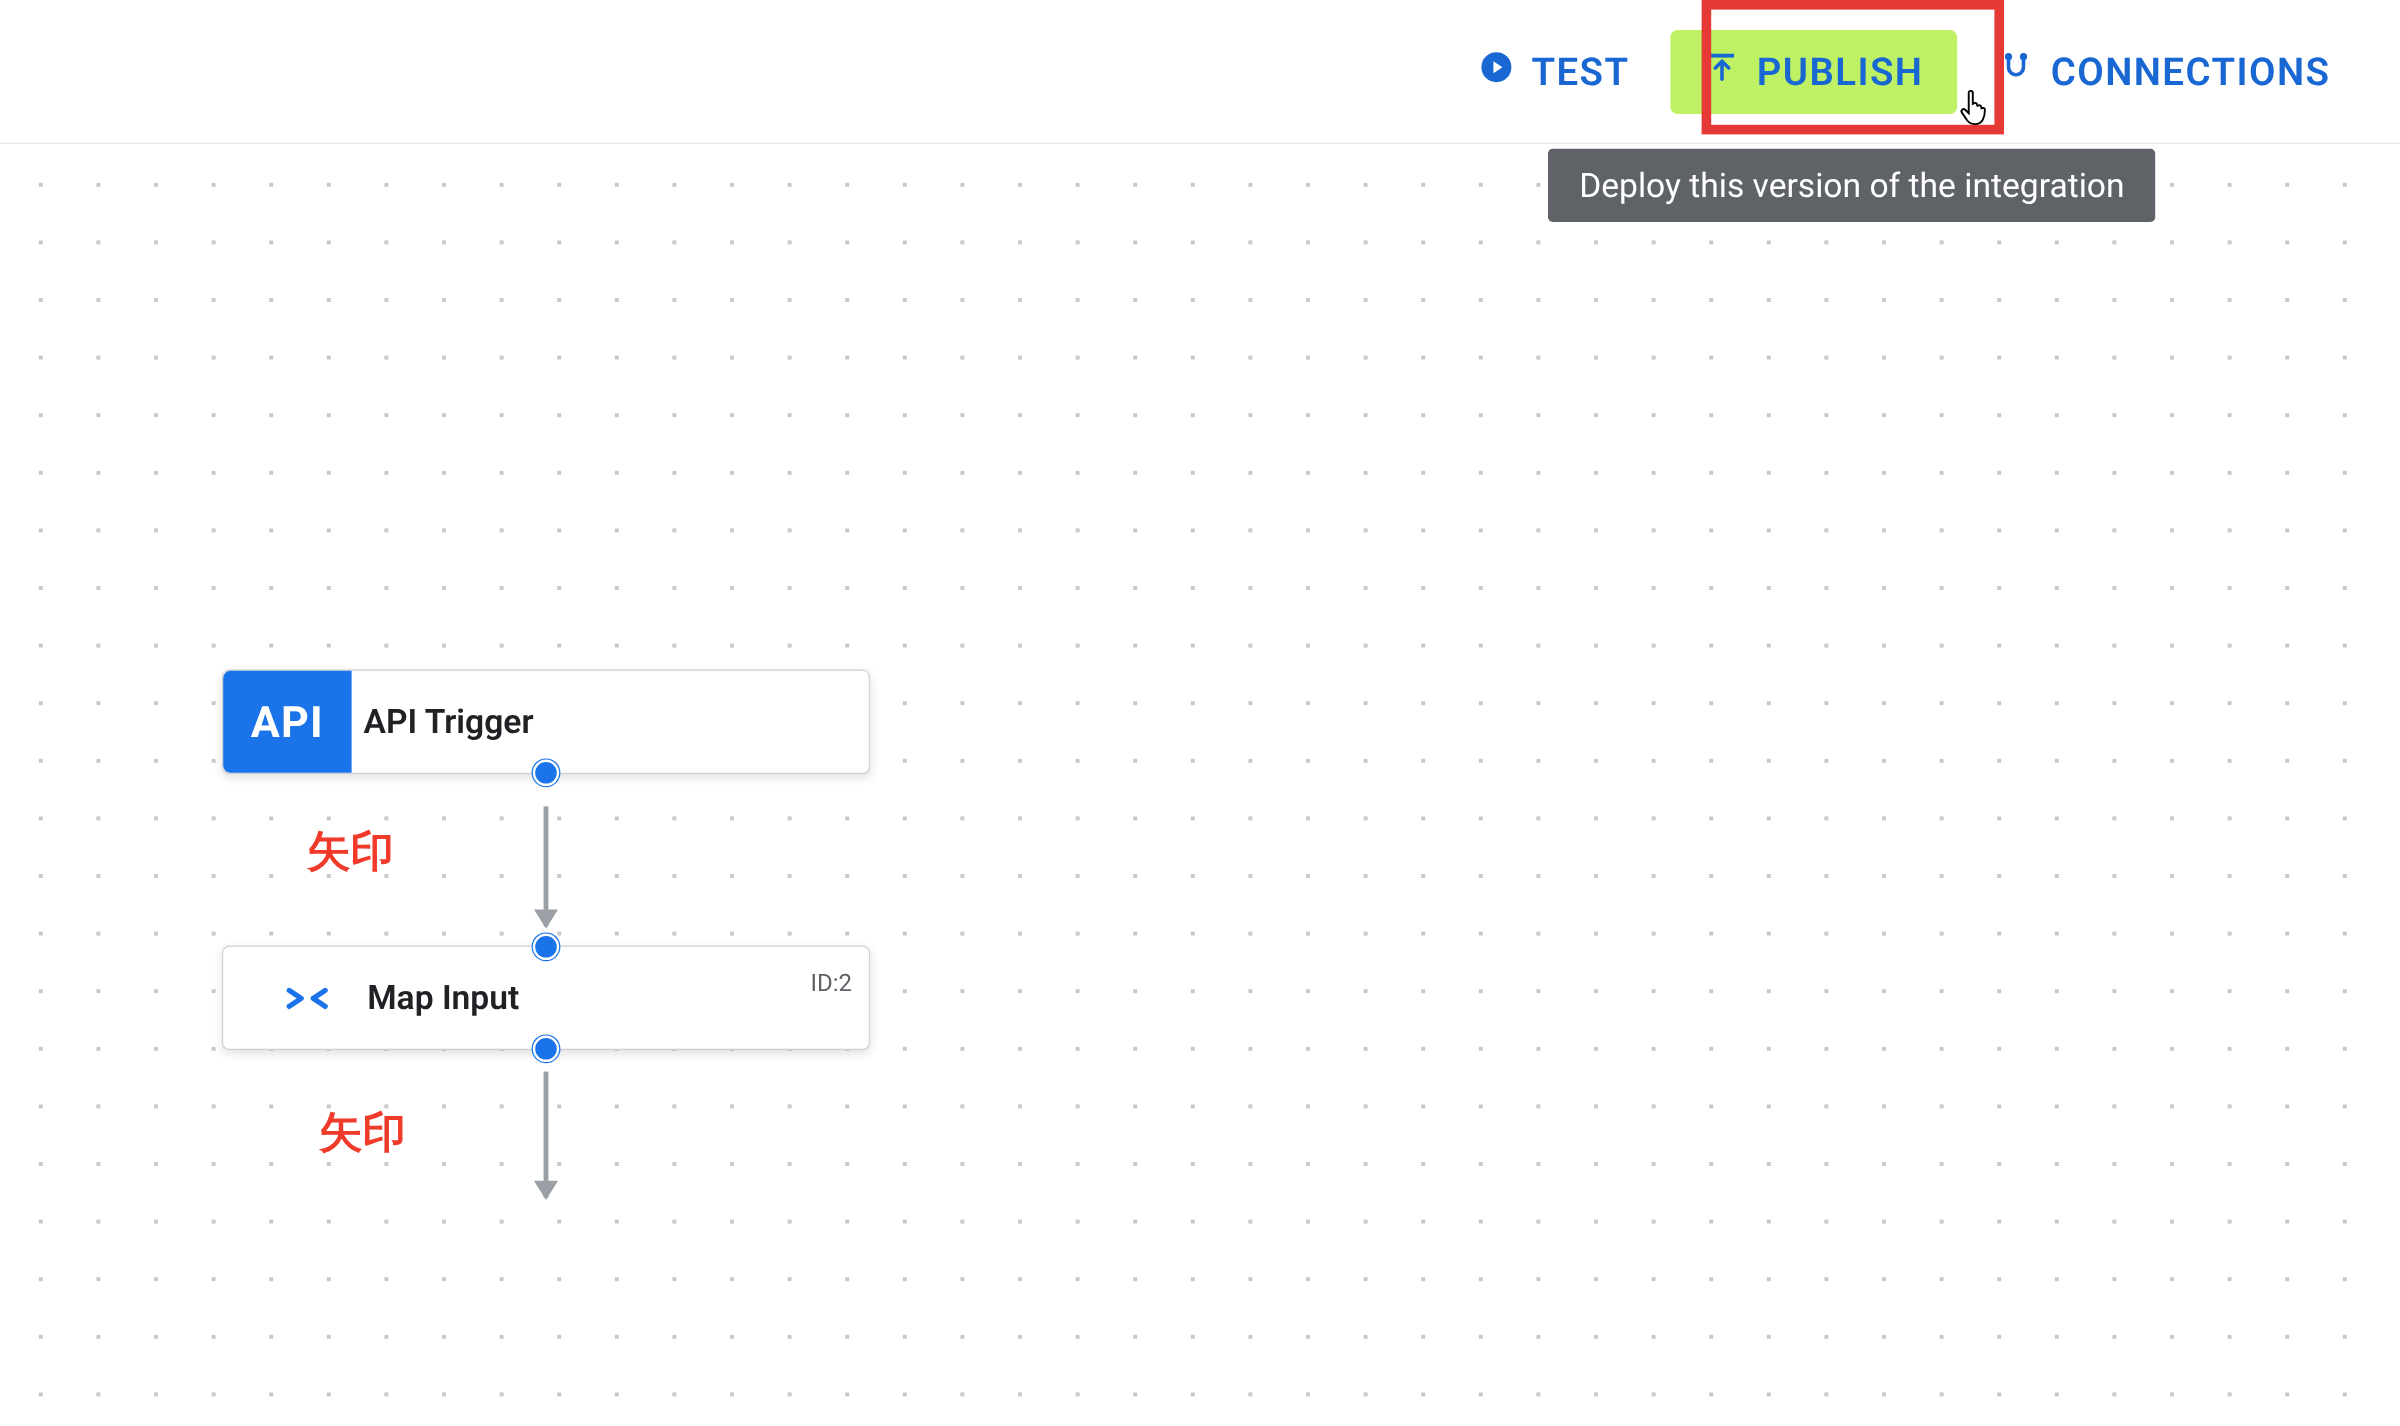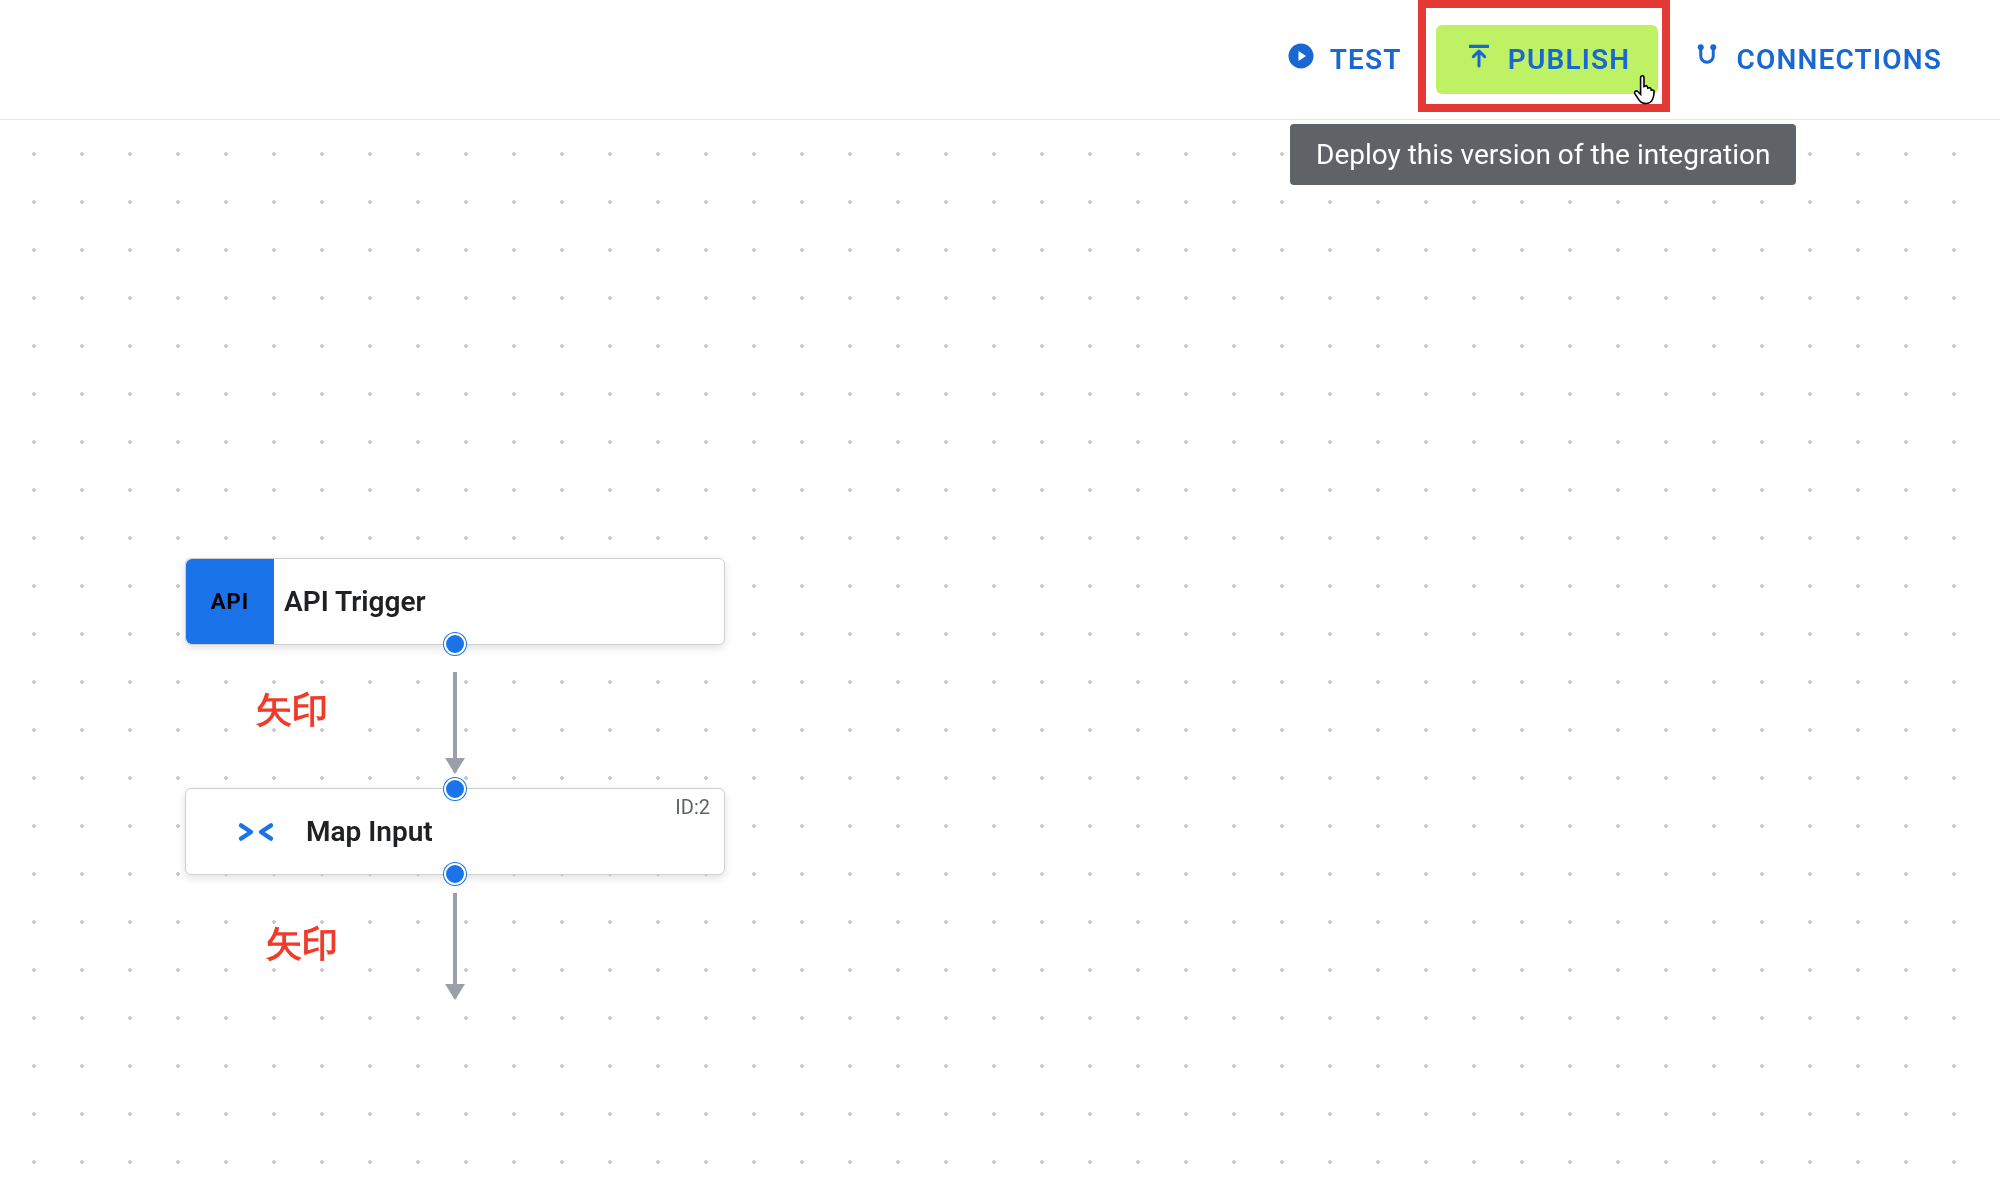--- a/index.html
+++ b/index.html
@@ -26,21 +26,21 @@
     z-index: 10;
   }
   .tb-btn {
     display: inline-flex;
     align-items: center;
     gap: 14px;
     padding: 16px 28px;
     border-radius: 6px;
     color: #1967d2;
     font-weight: 600;
-    font-size: 28px;
+    font-size: 32px;
     letter-spacing: 1.2px;
     cursor: default;
     position: relative;
     text-align: right;
   }
   .tb-btn.hover { background: #bef264; }
   .tb-btn svg { width: 30px; height: 30px; fill: #1967d2; }
   .tb-btn .icon-stroke { stroke: #1967d2; fill: none; stroke-width: 2.4; }
 
   .highlight-box {
@@ -81,25 +81,25 @@
     position: absolute;
     width: 540px;
     background: #fff;
     border: 1px solid #d0d0d0;
     border-radius: 6px;
     box-shadow: 0 3px 8px rgba(0,0,0,0.12);
     display: flex;
     align-items: stretch;
   }
   .node .badge {
-    width: 88px;
+    width: 107px;
     background: #1a73e8;
-    color: #000000;
+    color: #ffffff;
     font-weight: 700;
-    font-size: 22px;
+    font-size: 36px;
     display: flex;
     align-items: center;
     justify-content: center;
     border-radius: 6px 0 0 6px;
     letter-spacing: 1px;
   }
   .node .icon-cell {
     width: 80px;
     display: flex;
     align-items: center;
@@ -113,21 +113,21 @@
     align-items: flex-end;
     position: relative;
   }
   .node .title {
     font-size: 28px;
     font-weight: 600;
     color: #202124;
   }
   .node .idtag {
     position: absolute;
-    top: 6px; right: 14px;
+    top: 18px; right: 14px;
     font-size: 20px;
     color: #5f6368;
   }
 
   
   .port { position: absolute; width: 22px; height: 22px; border-radius: 50%; left: 50%; transform: translateX(-50%); background:#1a73e8; border:2px solid #fff; box-shadow:0 0 0 1px #1a73e8; }
   .port.bottom { bottom: -11px; }
   .port.top { top: -11px; }
   .port.hollow { background:#fff; border:3px solid #9aa0a6; box-shadow:none; }
 

